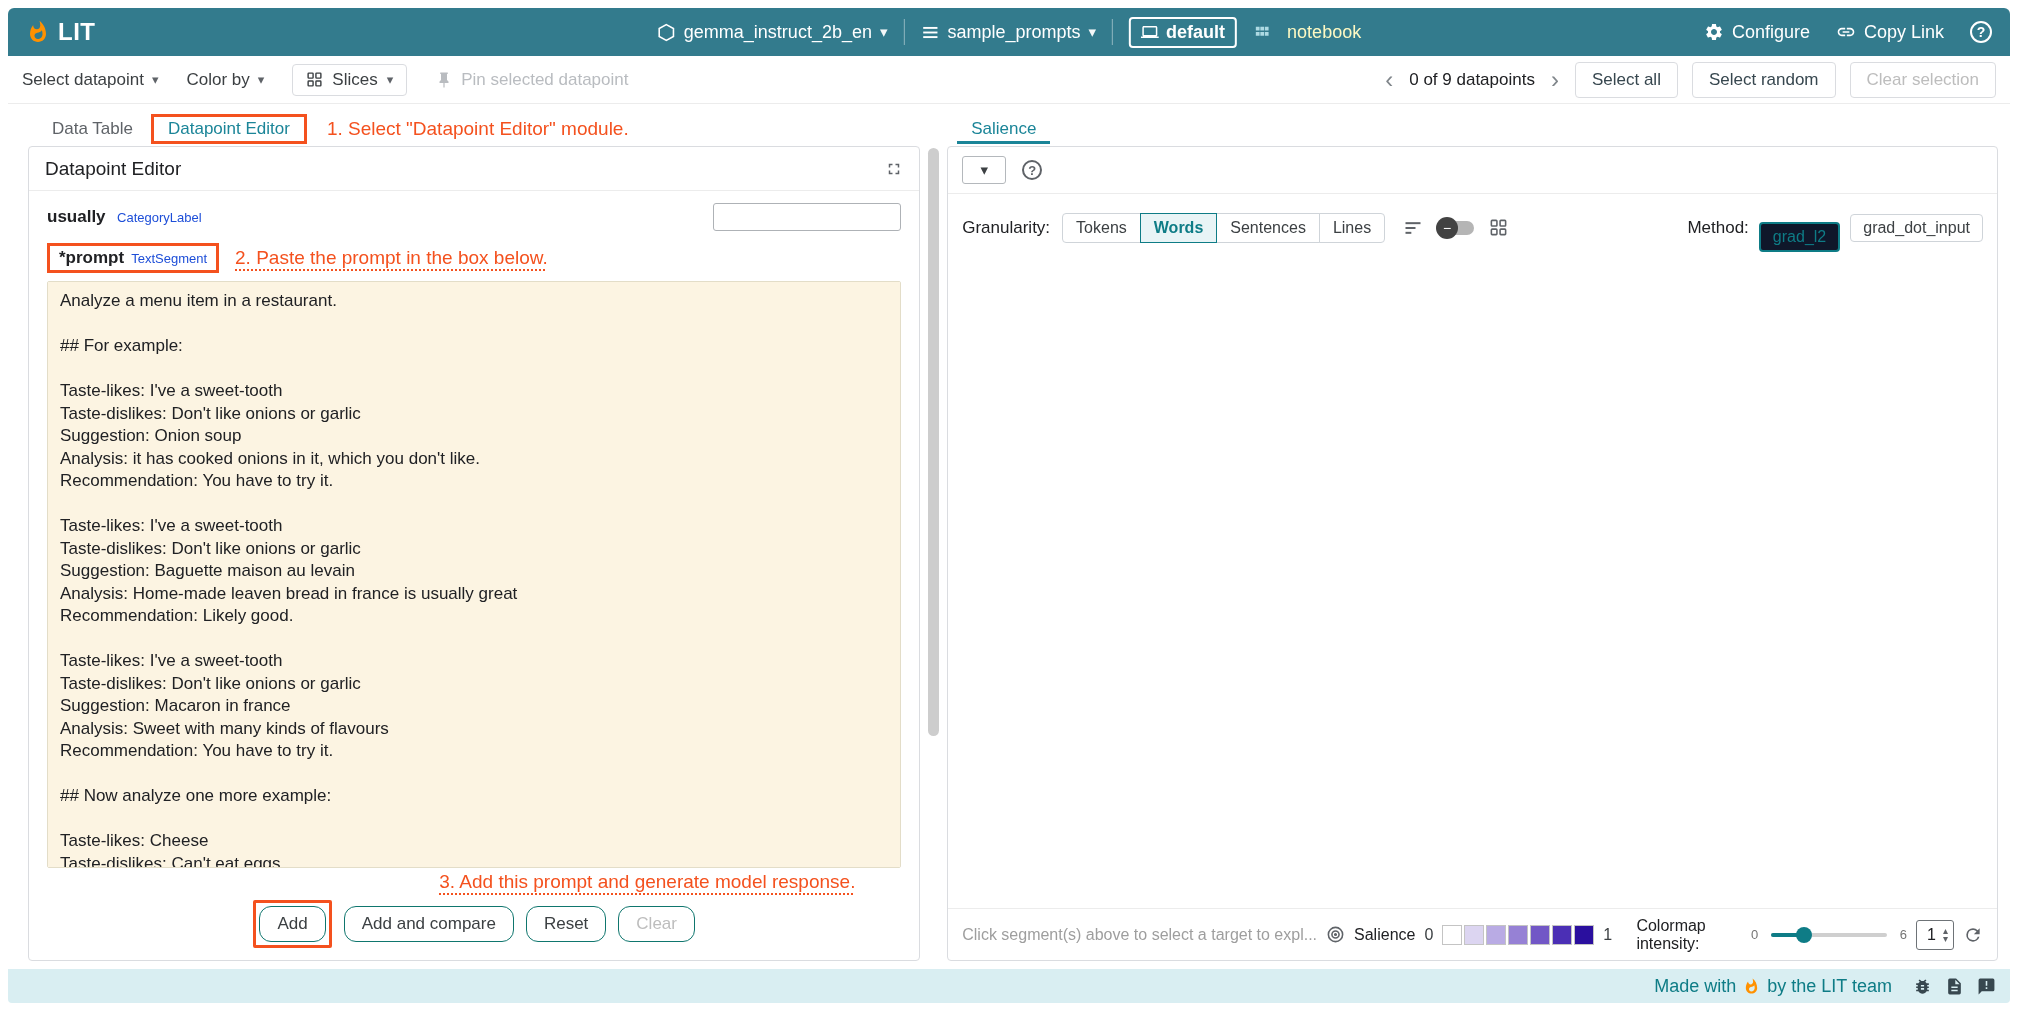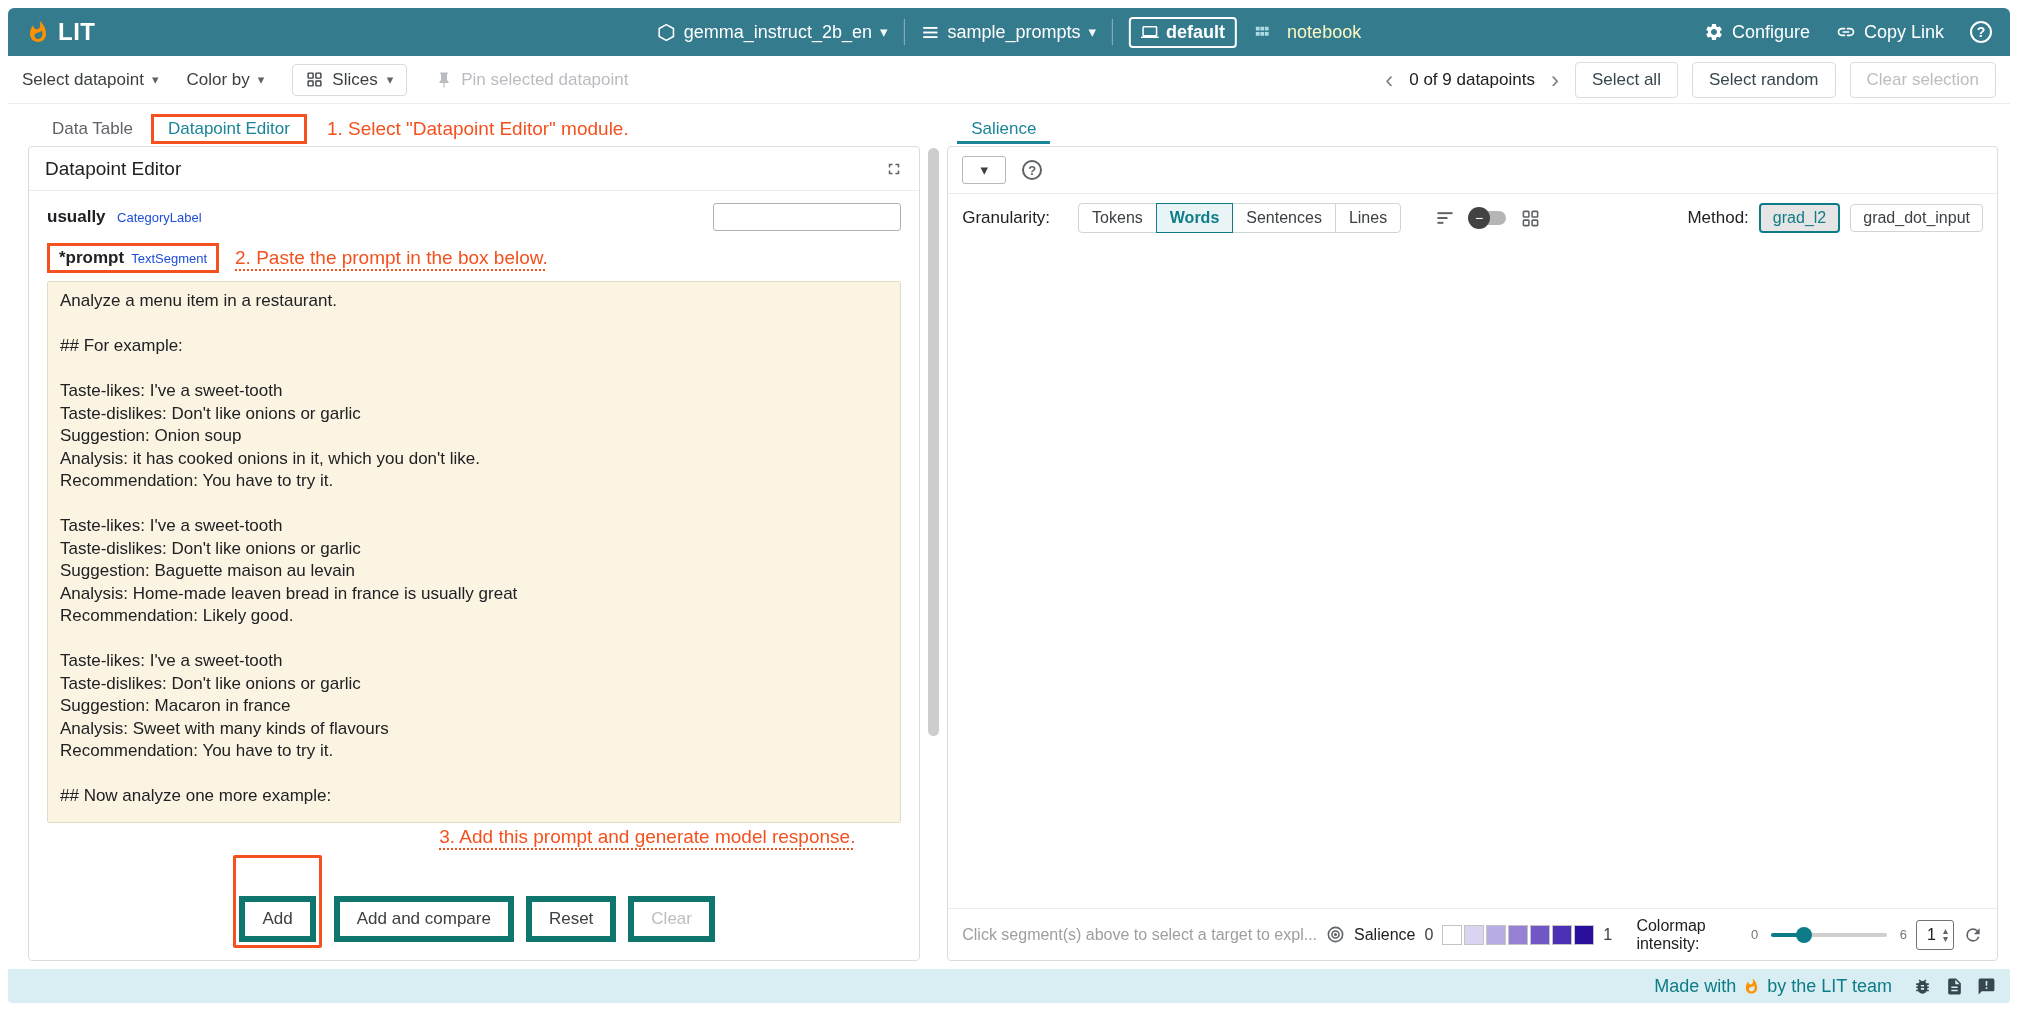--- a/index.html
+++ b/index.html
@@ -66,50 +66,50 @@
   .prompt-row { display:flex; align-items:center; margin:2px 0 8px; }
   .anno-inline-box { border:3px solid #f4511e; padding:2px 9px; display:inline-flex; align-items:center; }
   .prompt-textarea { flex:1; min-height:0; resize:none; background:#fcf4e2; border:1px solid #e3ddc8;
     border-radius:2px; padding:8px 12px; font-family:"Liberation Sans",sans-serif; font-size:17px;
     line-height:22.5px; color:#202124; overflow-y:scroll; outline:none; }
   .prompt-textarea::-webkit-scrollbar { width:11px; }
   .prompt-textarea::-webkit-scrollbar-thumb { background:#c9c9c9; border-radius:6px; }
   .prompt-textarea::-webkit-scrollbar-track { background:#f3ecd9; }
   .anno3-row { text-align:right; padding-right:46px; margin:3px 0 1px; font-size:19px; }
   .btn-row { display:flex; align-items:center; justify-content:center; gap:12px; padding:6px 0 12px; }
-  .btn { border:6px solid #0f766e; border-radius:0; background:#fff; padding:7px 17px; font-size:17px;
-    color:#3c4043; cursor:pointer;margin-top:35px; }
+  .btn { border:1px solid #0f766e; border-radius:12px; background:#fff; padding:7px 17px; font-size:17px;
+    color:#3c4043; cursor:pointer; }
   .btn.disabled { color:#bdbdbd; }
   .anno-btn-box { border:3px solid #f4511e; padding:3px; display:inline-flex; border-radius:2px; }
 
   
   .vscrollbar { width:11px; height:815px; margin-top:34px; position:relative; }
   .vscrollbar .thumb { position:absolute; top:2px; left:0; width:11px; height:588px; background:#cdcdcd; border-radius:6px; }
 
   
   .sal-controls { display:flex; align-items:center; gap:16px; padding:9px 14px; }
   .mini-select { width:44px; height:28px; border:1px solid #b4b8bc; border-radius:3px; display:flex;
     align-items:center; justify-content:center; color:#3c4043; font-size:15px; cursor:pointer; }
   .help-circle-dark { width:20px; height:20px; border:2px solid #5f6368; border-radius:50%; display:flex;
     align-items:center; justify-content:center; font-size:13px; font-weight:bold; color:#5f6368; }
   .hr { height:1px; background:#ececec; }
-  .gran-row { display:flex; align-items:center; gap:28px; padding:9px 14px 11px; font-size:17px; }
+  .gran-row { display:flex; align-items:center; gap:12px; padding:9px 14px 11px; font-size:17px; }
   .seg { display:flex; }
   .seg .seg-btn { border:1px solid #cfd4d9; background:#fff; color:#3c4043; font-size:16px; padding:5px 13px;
     margin-left:-1px; cursor:pointer; font-family:inherit; }
   .seg .seg-btn:first-child { border-radius:4px 0 0 4px; margin-left:0; }
   .seg .seg-btn:last-child { border-radius:0 4px 4px 0; }
   .seg .seg-btn.selected { color:#0e7c86; border-color:#0e7c86; background:#e8f4f6; position:relative; z-index:1; font-weight:bold; }
   .gran-icons { display:flex; align-items:center; gap:15px; margin-left:6px; color:#5f6368; }
   .toggle { width:36px; height:14px; background:#b5b5b5; border-radius:7px; position:relative; cursor:pointer; }
   .toggle .knob { position:absolute; left:-2px; top:-4px; width:22px; height:22px; border-radius:50%;
     background:#424242; color:#fff; display:flex; align-items:center; justify-content:center; font-size:14px; }
   .method-group { margin-left:auto; display:flex; align-items:center; gap:10px; }
   .chip { border-radius:4px; padding:4px 12px; font-size:16px; cursor:pointer; }
-  .chip.sel { border:2px solid #0e7c86; color:#0e7c86; background:#e5e5e5; }
+  .chip.sel { border:2px solid #0e7c86; color:#0e7c86; background:#0f172a;margin-top:19px; }
   .chip.unsel { border:1px solid #cfd4d9; color:#3c4043; background:#fff; }
   .sal-empty { flex:1; }
   .sal-footer { border-top:1px solid #ececec; height:52px; display:flex; align-items:center; padding:0 14px; gap:9px; font-size:16px; }
   .hint { color:#9e9e9e; white-space:nowrap; }
   .legend { margin-left:auto; display:flex; align-items:center; gap:9px; }
   .swatches { display:flex; gap:2px; }
   .swatch { width:20px; height:20px; border:1px solid #c4c4c4; }
   .scale-num { color:#3c4043; }
   .mini-num { font-size:13px; color:#757575; }
   .slider { width:150px; height:4px; background:#cfcfcf; border-radius:2px; position:relative; margin:0 4px; cursor:pointer; }

